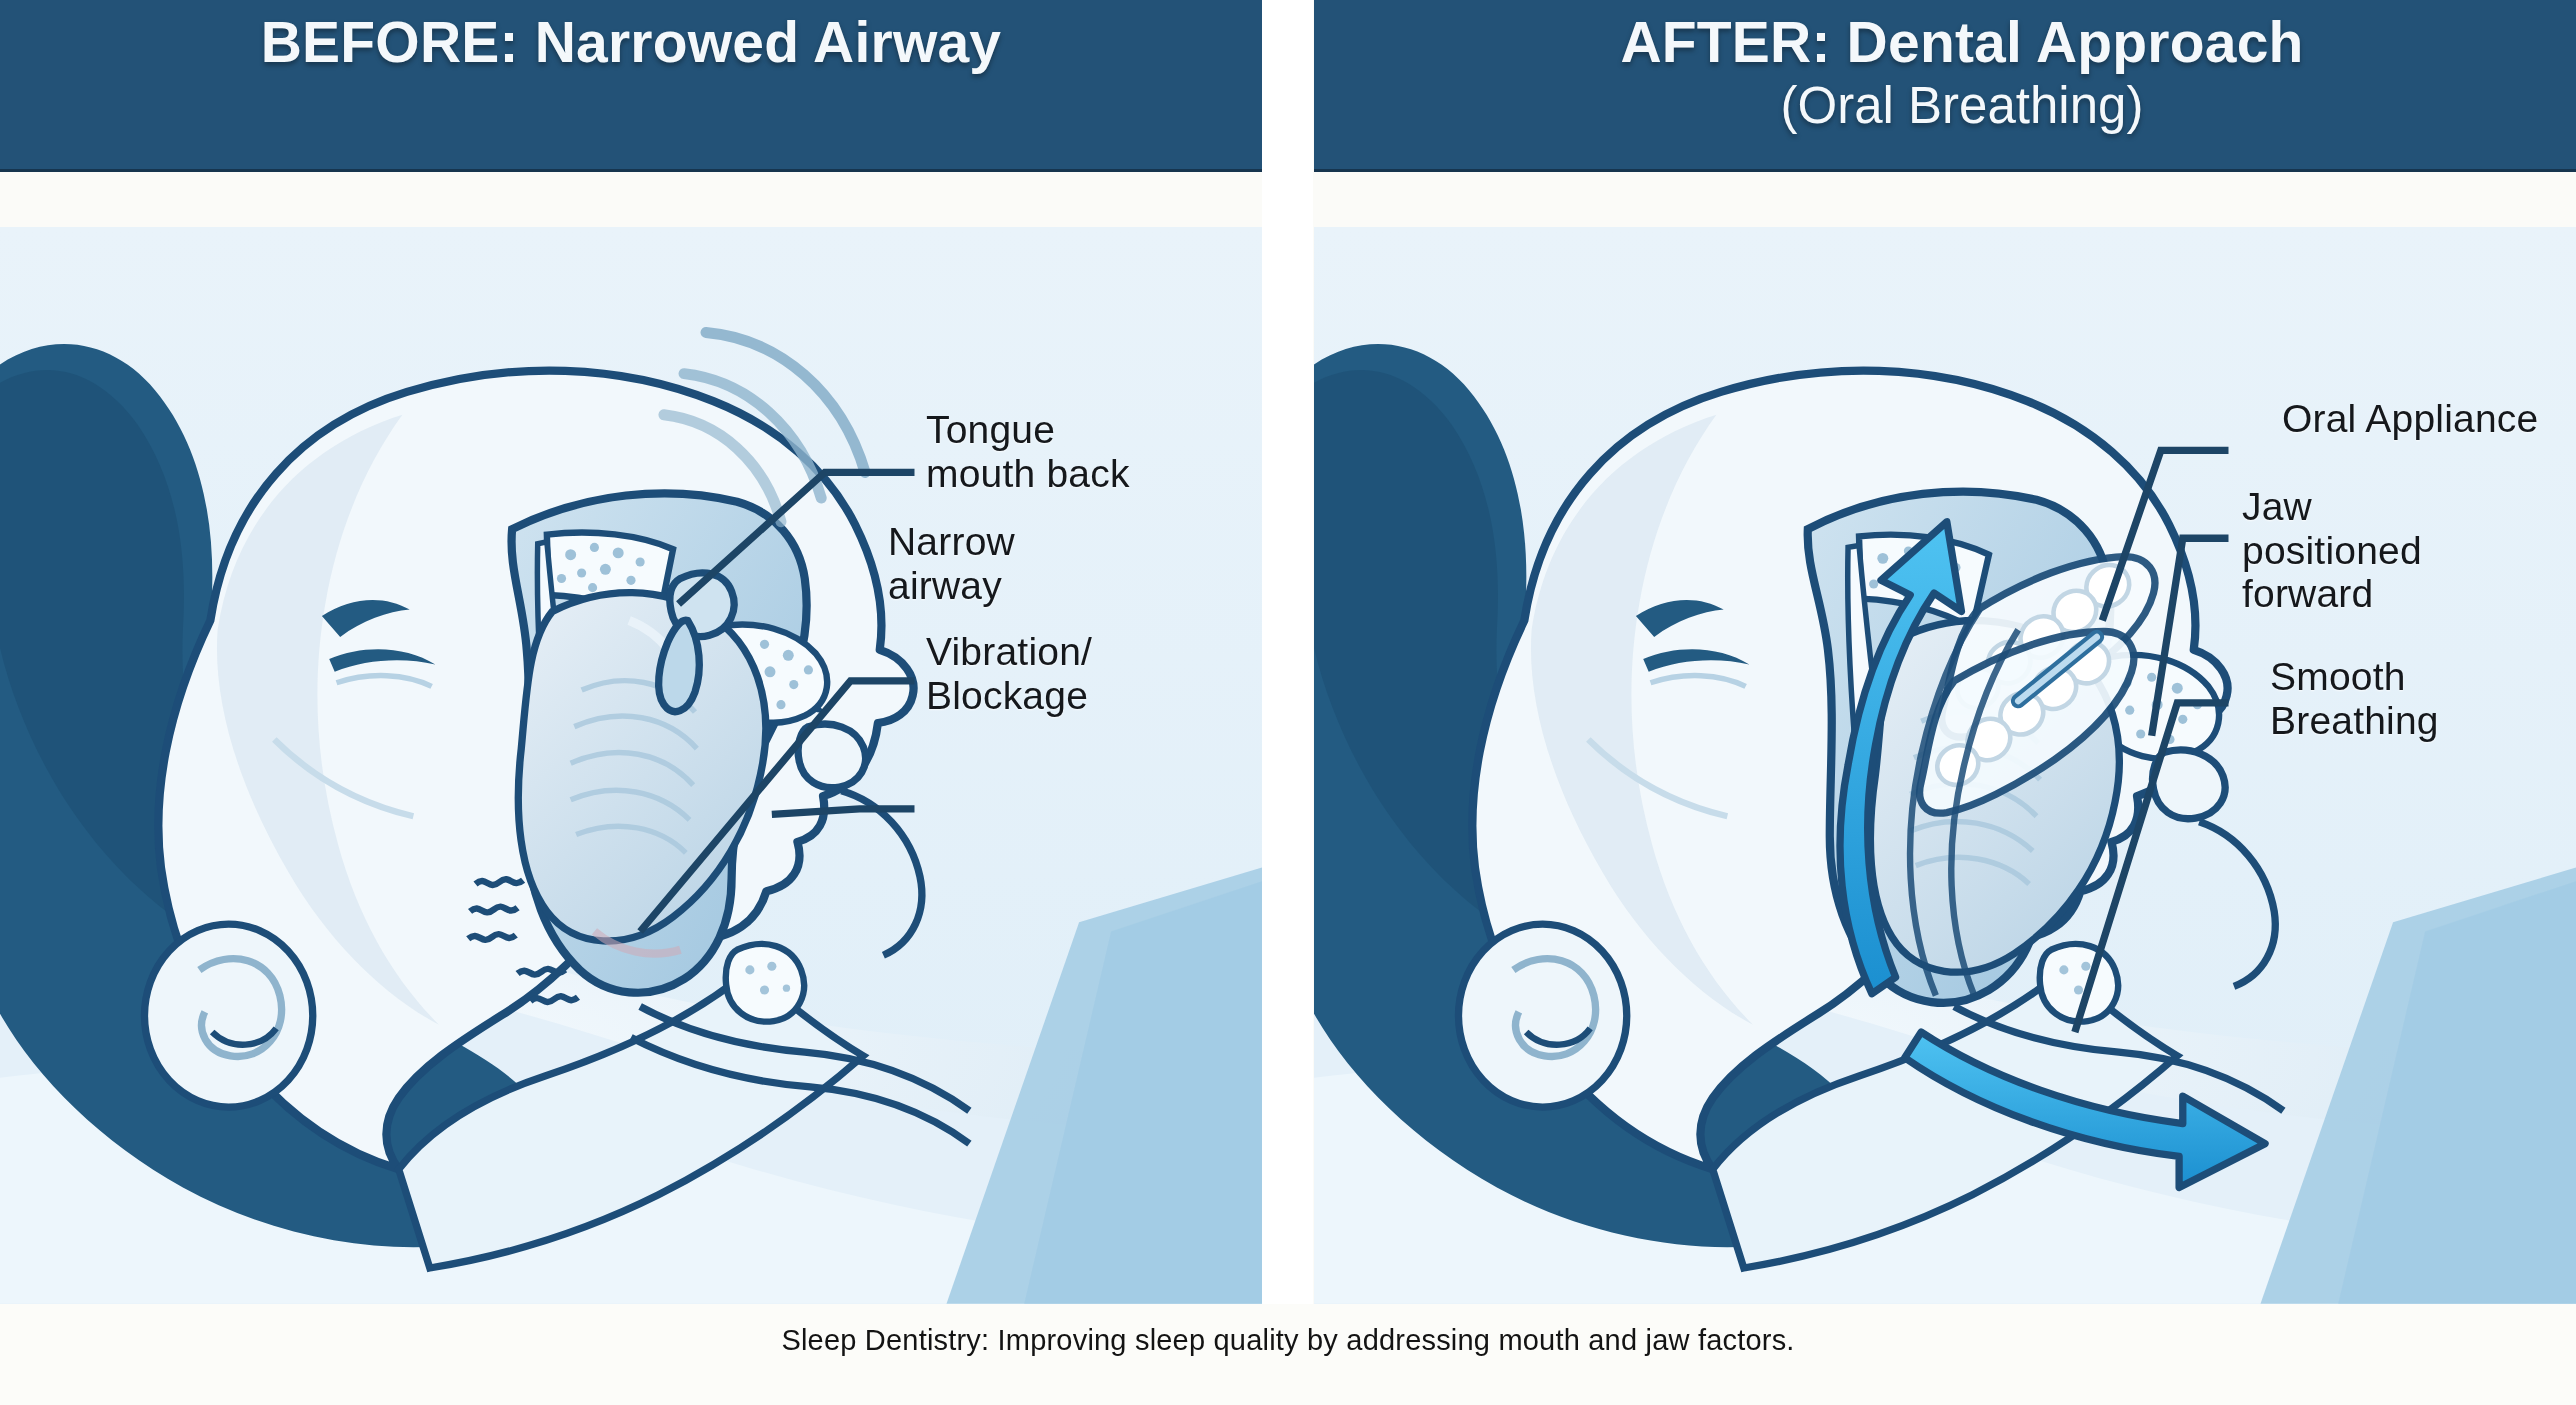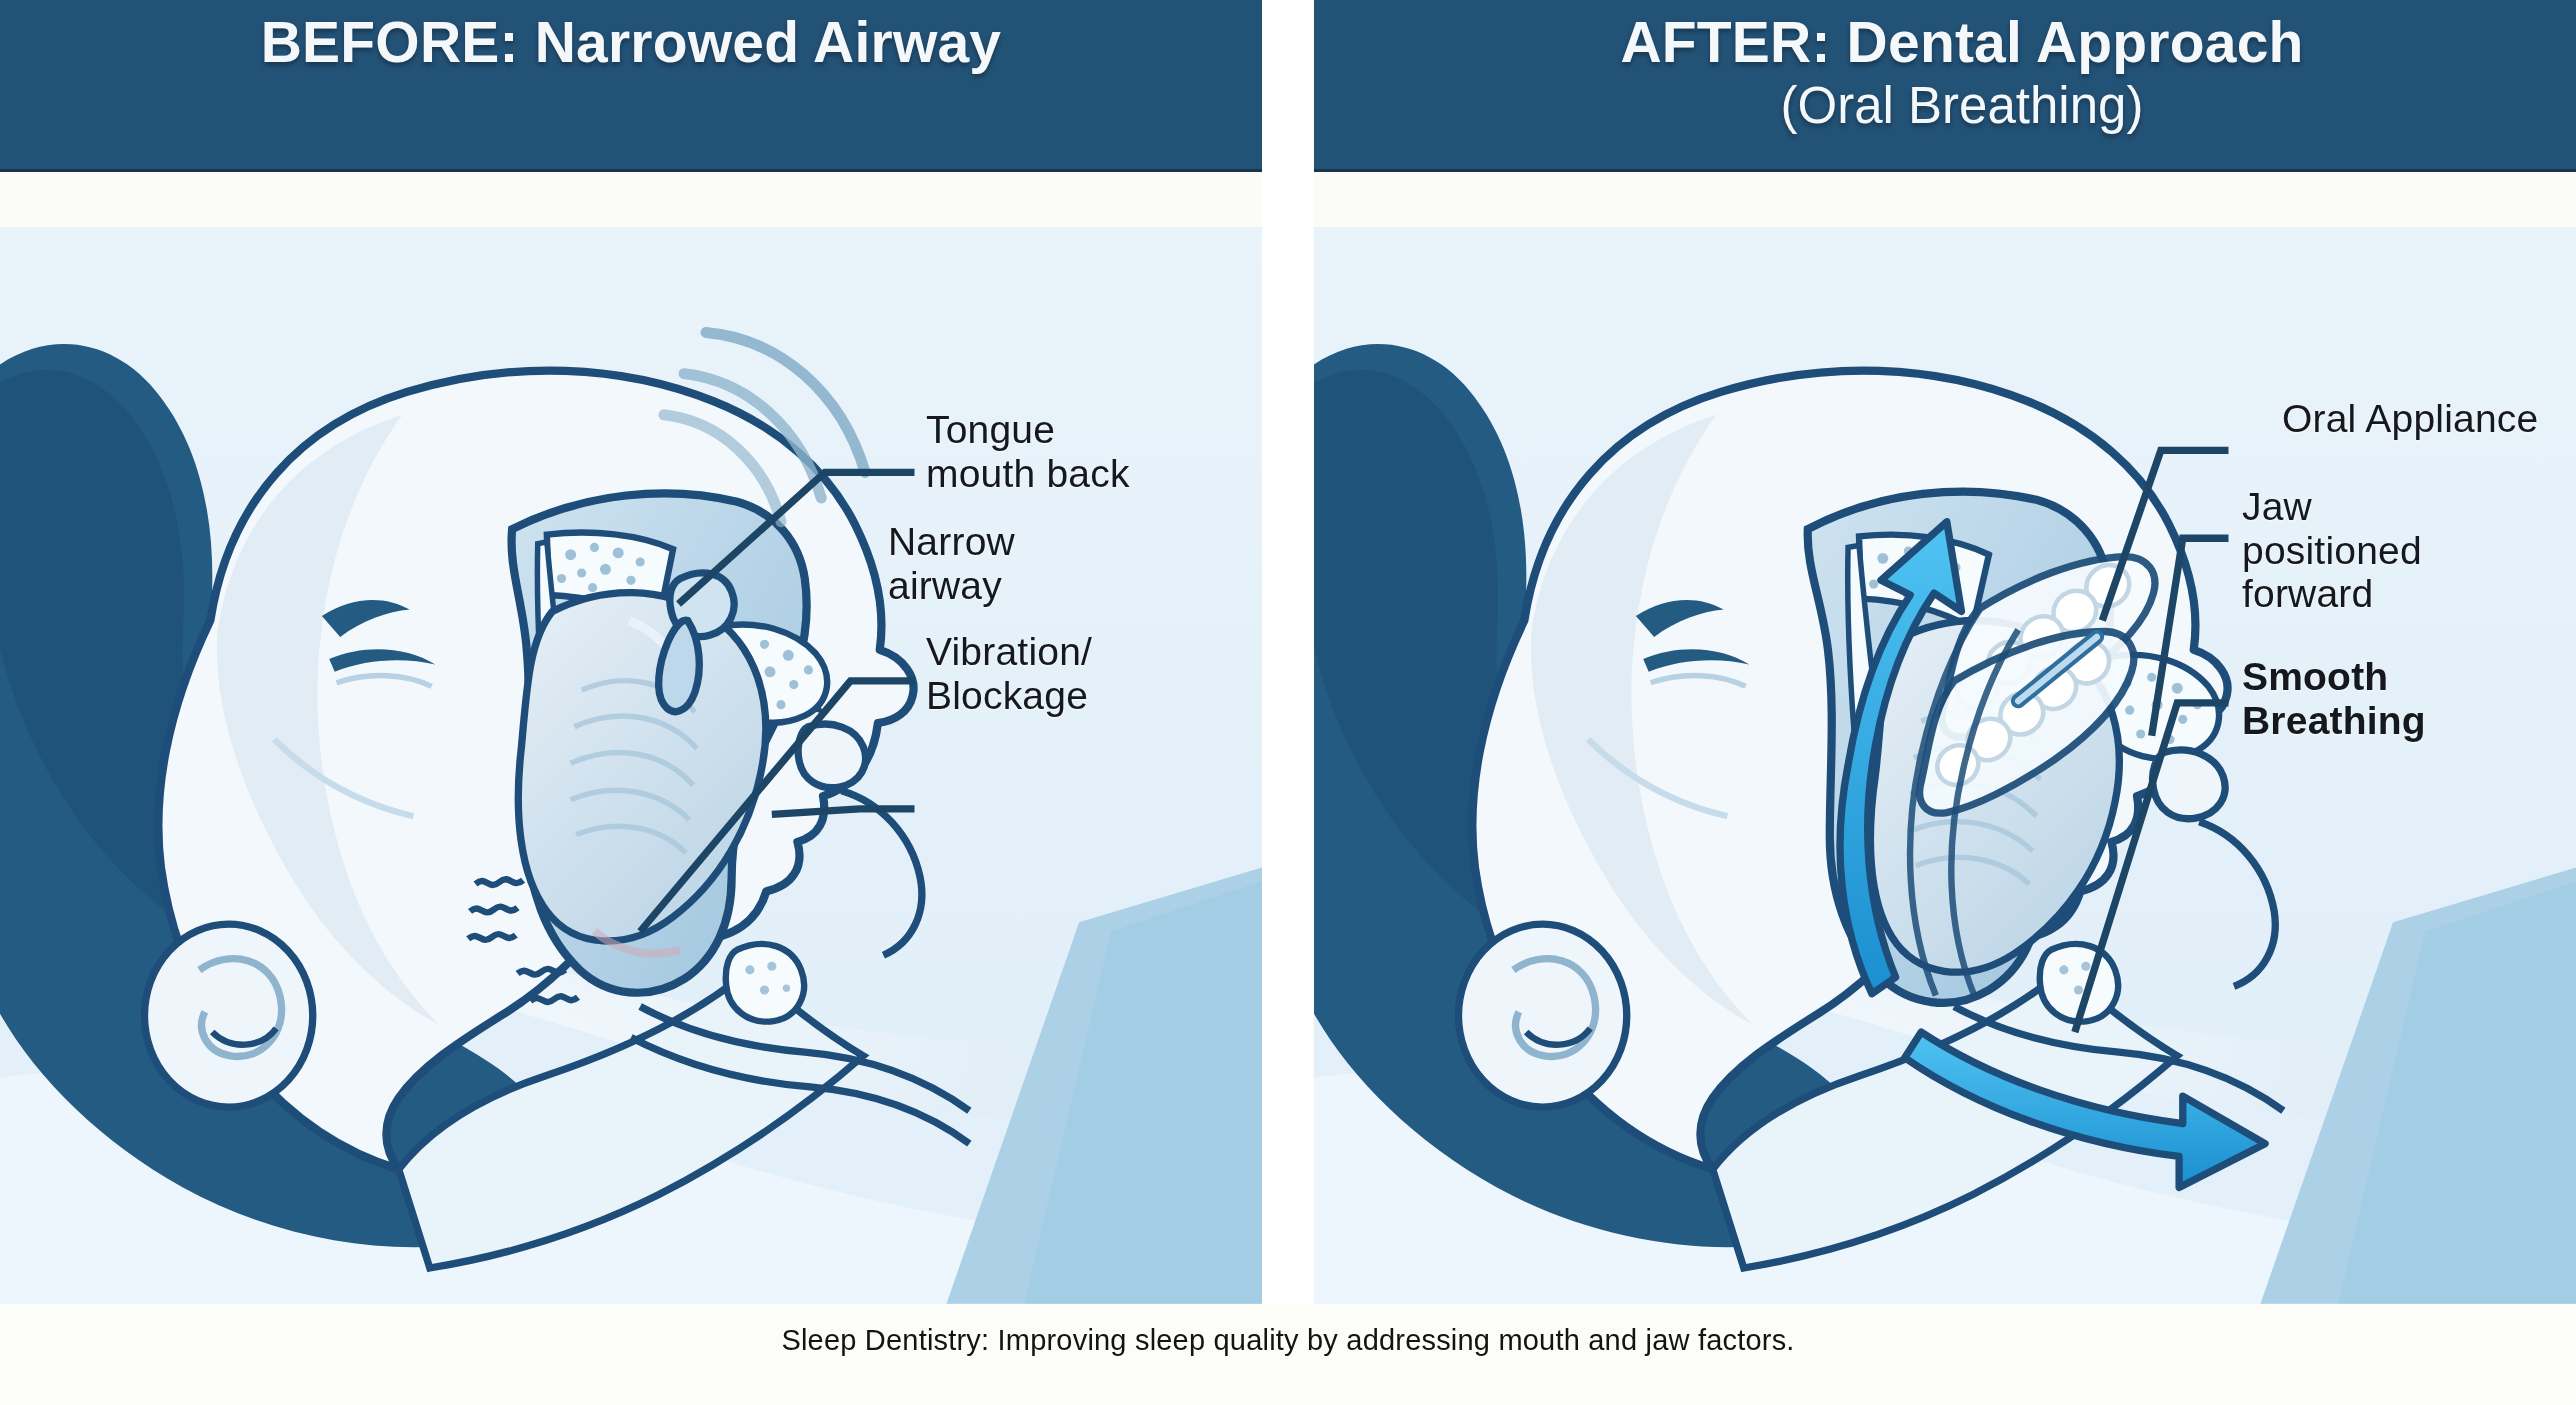--- a/index.html
+++ b/index.html
@@ -467,21 +467,21 @@
           <path d="M862,430 L926,244 L1000,244"></path>
           <path d="M916,556 L950,340 L1000,340"></path>
           <path d="M832,880 L944,520 L1000,520"></path>
         </g>
       </svg>
 
       <div class="label" style="left:928px;top:170px;margin-left:40px;">Oral Appliance</div>
       <div class="label" style="left:928px;top:258px;">Jaw
 positioned
 forward</div>
-      <div class="label" style="left:928px;top:428px;font-weight:bold;">Smooth
+      <div class="label" style="left:956px;top:428px;">Smooth
 Breathing</div>
     </div>
   </div>
 
   <div class="footer">
     <div class="footer-text">Sleep Dentistry: Improving sleep quality by addressing mouth and jaw factors.</div>
   </div>
 
 </div>
 

